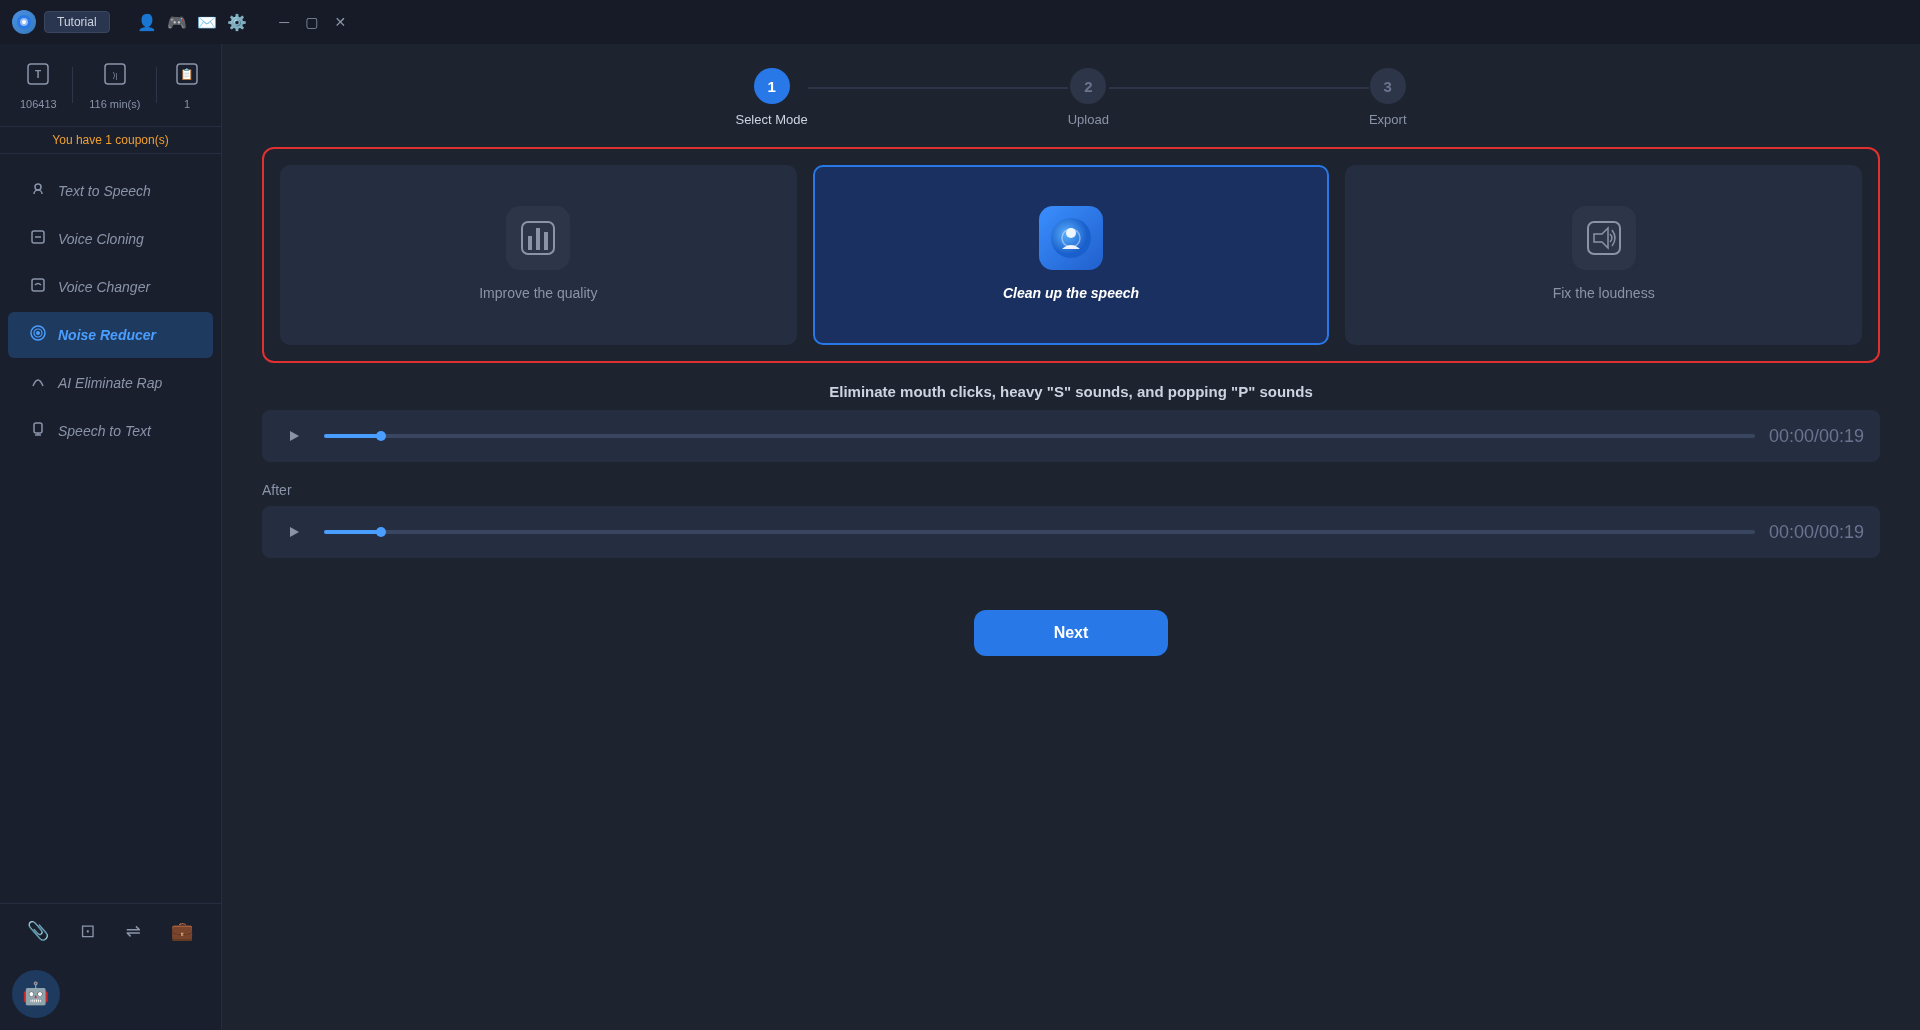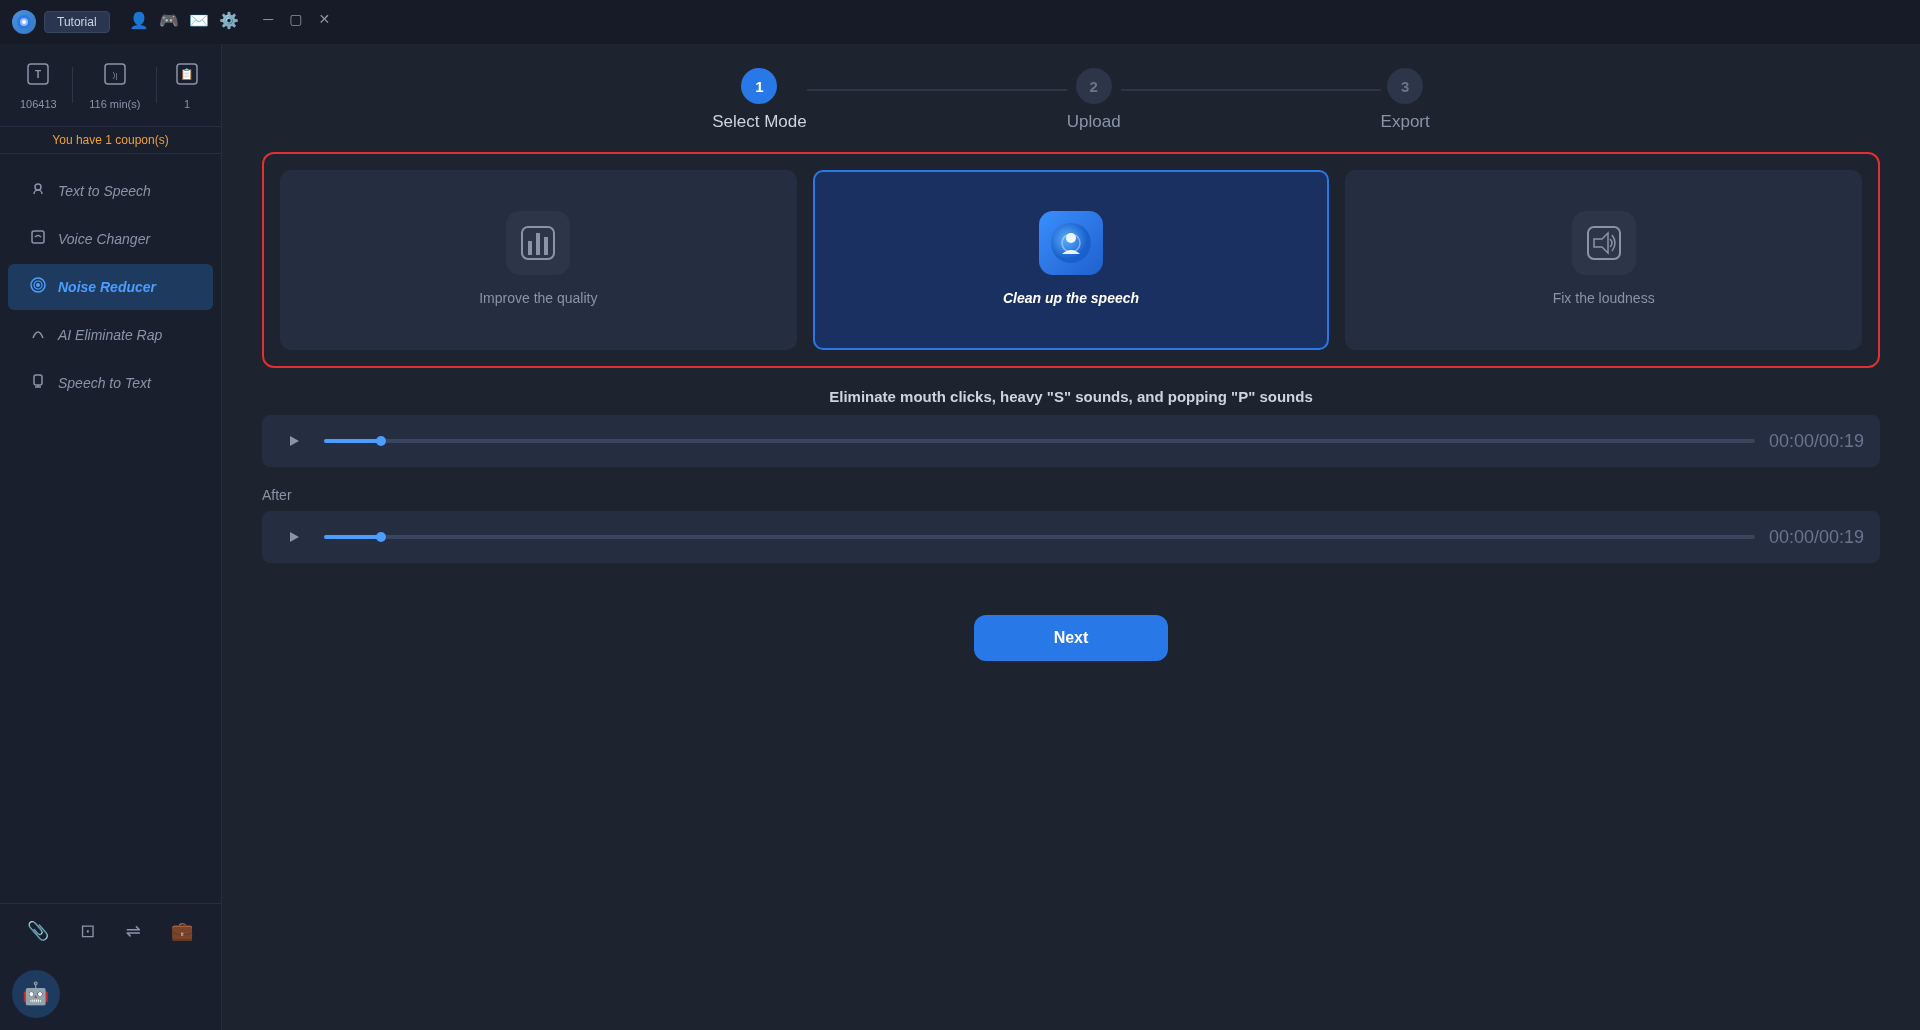--- a/index.html
+++ b/index.html
@@ -36,21 +36,22 @@
       color: white;
     }
     .title-bar-name {
       font-size: 13px;
       color: #cdd3e0;
       font-weight: 500;
       flex: 1;
     }
     .title-bar-controls {
       display: flex;
-      gap: 8px;
+      align-items: center;
+      gap: 16px;
     }
     .tutorial-btn {
       background: #2a3550;
       border: 1px solid #3a4560;
       color: #cdd3e0;
       padding: 3px 12px;
       border-radius: 4px;
       font-size: 12px;
       cursor: pointer;
     }
@@ -219,21 +220,21 @@
     }
     .step-circle.active {
       background: #2878e8;
       color: white;
     }
     .step-circle.inactive {
       background: #2d3548;
       color: #6a7490;
     }
     .step-label {
-      font-size: 17px;
+      font-size: 13px;
       color: #8a94a8;
     }
     .step-label.active {
       color: #cdd3e0;
     }
     .step-line {
       width: 260px;
       height: 2px;
       background: #2d3548;
       margin-bottom: 20px;
@@ -460,20 +461,29 @@
             <circle cx="9" cy="7" r="3" stroke="#8a94a8" stroke-width="1.5"></circle>
             <path d="M5 14c0-2.2 1.8-4 4-4s4 1.8 4 4" stroke="#8a94a8" stroke-width="1.5" fill="none"></path>
           </svg>
         </span>
         <span>Text to Speech</span>
       </div>
       <div class="nav-item">
         <span class="nav-icon">
           <svg width="18" height="18" viewBox="0 0 18 18" fill="none">
             <rect x="3" y="3" width="12" height="12" rx="2" stroke="#8a94a8" stroke-width="1.5" fill="none"></rect>
+            <line x1="6" y1="9" x2="12" y2="9" stroke="#8a94a8" stroke-width="1.5"></line>
+          </svg>
+        </span>
+        <span>Voice Cloning</span>
+      </div>
+      <div class="nav-item">
+        <span class="nav-icon">
+          <svg width="18" height="18" viewBox="0 0 18 18" fill="none">
+            <rect x="3" y="3" width="12" height="12" rx="2" stroke="#8a94a8" stroke-width="1.5" fill="none"></rect>
             <path d="M6 9 Q9 6 12 9" stroke="#8a94a8" stroke-width="1.5" fill="none"></path>
           </svg>
         </span>
         <span>Voice Changer</span>
       </div>
       <div class="nav-item active">
         <span class="nav-icon">
           <svg width="18" height="18" viewBox="0 0 18 18" fill="none">
             <circle cx="9" cy="9" r="7" stroke="#4a9eff" stroke-width="1.5" fill="none"></circle>
             <circle cx="9" cy="9" r="4" stroke="#4a9eff" stroke-width="1.2" fill="none"></circle>

